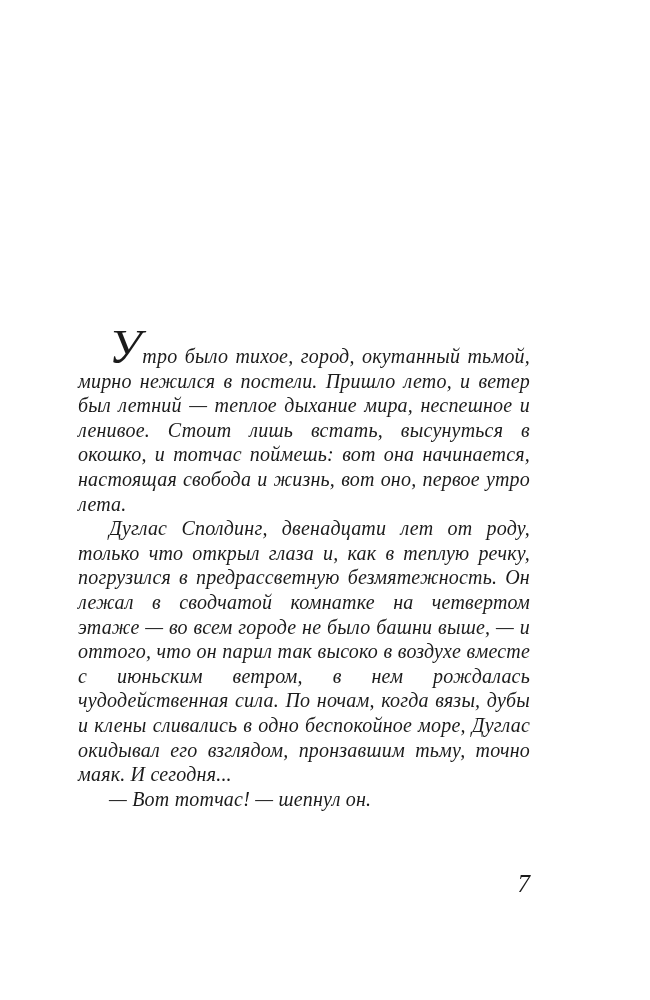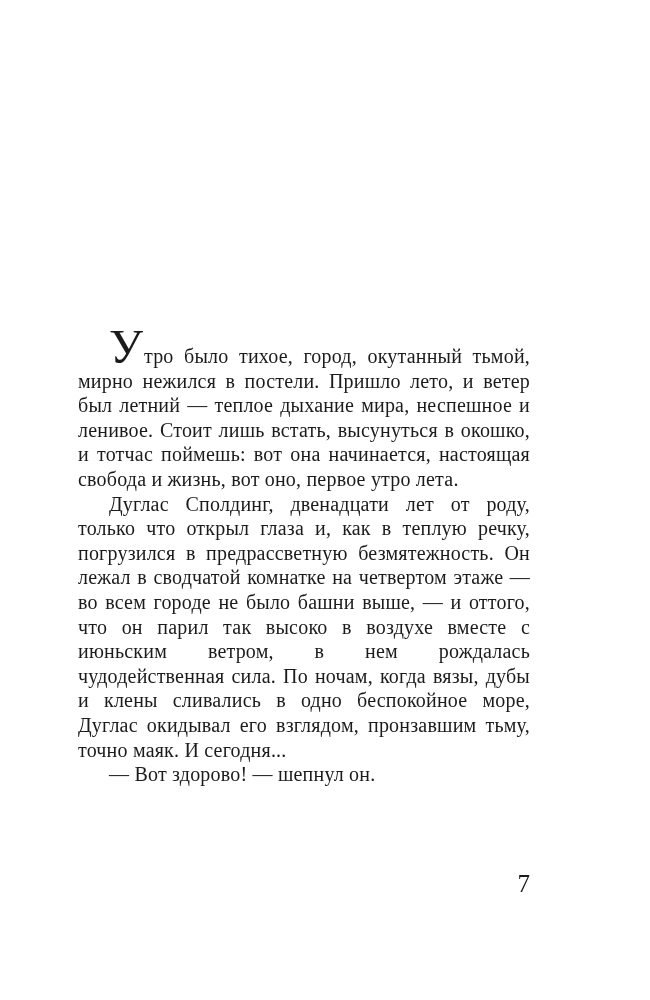--- a/index.html
+++ b/index.html
@@ -8,20 +8,21 @@
     background: #ffffff;
   }
   .page {
     position: relative;
     width: 558px;
     height: 1000px;
     background: #ffffff;
     overflow: hidden;
     font-family: "Liberation Serif", serif;
     color: #1b1b1b;
+    font-style: italic;
   }
   .text-block {
     position: absolute;
     left: 78px;
     top: 344px;
     width: 452px;
     font-size: 20px;
     line-height: 24.6px;
     text-align: justify;
     letter-spacing: 0.2px;
@@ -47,16 +48,16 @@
     color: #1b1b1b;
   }
 </style>
 </head>
 <body>
 
 <div class="page">
   <div class="text-block" id="text-block">
       <p class="para"><span class="initial">У</span>тро было тихое, город, окутанный тьмой, мирно нежился в постели. Пришло лето, и ветер был летний — теплое дыхание мира, неспешное и ленивое. Стоит лишь встать, высунуться в окошко, и тотчас поймешь: вот она начинается, настоящая свобода и жизнь, вот оно, первое утро лета.</p>
       <p class="para">Дуглас Сполдинг, двенадцати лет от роду, только что открыл глаза и, как в теплую речку, погрузился в предрассветную безмятежность. Он лежал в сводчатой комнатке на четвертом этаже — во всем городе не было башни выше, — и оттого, что он парил так высоко в воздухе вместе с июньским ветром, в нем рождалась чудодейственная сила. По ночам, когда вязы, дубы и клены сливались в одно беспокойное море, Дуглас окидывал его взглядом, пронзавшим тьму, точно маяк. И сегодня...</p>
-      <p class="para">— Вот здорово! — шепнул он.</p>
+      <p class="para">— Вот тотчас! — шепнул он.</p>
     </div>
   <div class="page-number">7</div>
 </div>
 
 </body></html>

